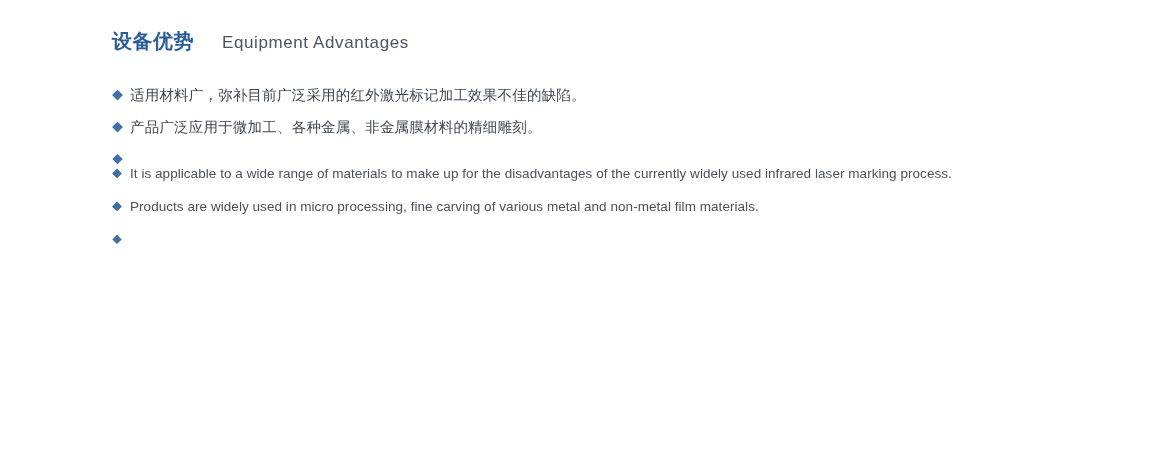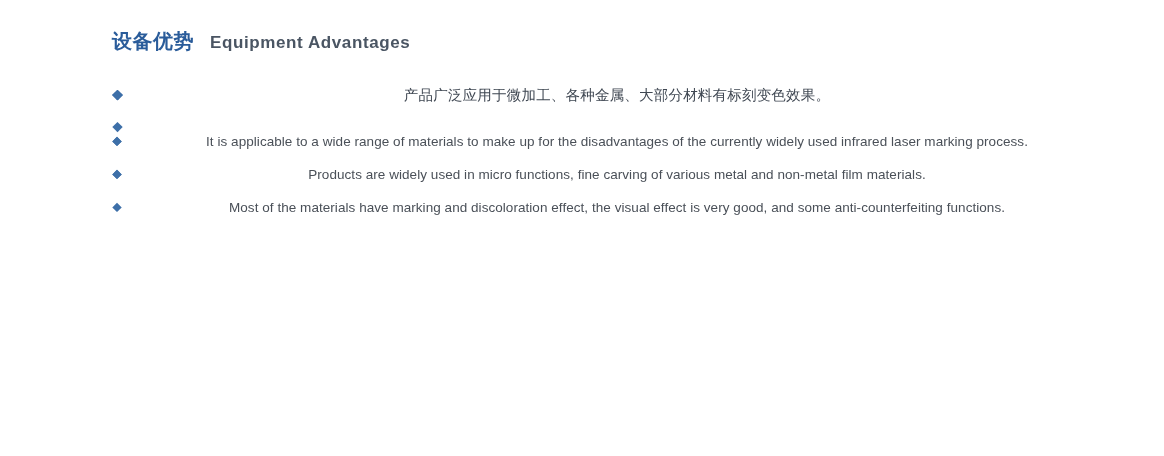--- a/index.html
+++ b/index.html
@@ -14,39 +14,38 @@
     font-family: "Liberation Sans", sans-serif;
     color: #3c4450;
     overflow: hidden;
   }
   .page {
     position: relative;
     width: 1164px;
     height: 456px;
     box-sizing: border-box;
     padding: 28px 60px 0 112px;
-    text-align: center;
   }
   .heading {
     display: flex;
     align-items: baseline;
     margin: 0 0 26px 0;
     white-space: nowrap;
   }
   .heading-cn {
     font-size: 20px;
     font-weight: bold;
     color: #2a5c9a;
     letter-spacing: 0.5px;
   }
   .heading-en {
     font-size: 17px;
-    font-weight: bold;
+    font-weight: normal;
     color: #4a5563;
-    margin-left: 16px;
+    margin-left: 28px;
     letter-spacing: 0.6px;
   }
   .list {
     list-style: none;
     margin: 0;
     padding: 0;
   }
   .list-cn {
     margin-bottom: 22px;
   }
@@ -90,47 +89,47 @@
     <span class="heading-cn">设备优势</span>
     <span class="heading-en">Equipment Advantages</span>
   </h2>
 
   <ul class="list list-cn">
     <li>
       <span class="bullet">◆</span>
     </li>
     <li>
       <span class="bullet">◆</span>
+      <span>适用材料广，弥补目前广泛采用的红外激光标记加工效果不佳的缺陷。</span>
     </li>
     <li>
       <span class="bullet">◆</span>
     </li>
     <li>
       <span class="bullet">◆</span>
-      <span>产品广泛应用于微加工、各种金属、大部分材料有标刻变色效果。</span>
+      <span>产品广泛应用于微加工、各种金属、非金属膜材料的精细雕刻。</span>
     </li>
     <li>
       <span class="bullet">◆</span>
     </li>
   </ul>
 
   <ul class="list list-en">
     <li>
       <span class="bullet">◆</span>
     </li>
     <li>
       <span class="bullet">◆</span>
       <span>It is applicable to a wide range of materials to make up for the disadvantages of the currently widely used infrared laser marking process.</span>
     </li>
     <li>
       <span class="bullet">◆</span>
     </li>
     <li>
       <span class="bullet">◆</span>
-      <span>Products are widely used in micro functions, fine carving of various metal and non-metal film materials.</span>
+      <span>Products are widely used in micro processing, fine carving of various metal and non-metal film materials.</span>
     </li>
     <li>
       <span class="bullet">◆</span>
-      <span>Most of the materials have marking and discoloration effect, the visual effect is very good, and some anti-counterfeiting functions.</span>
     </li>
   </ul>
 
 </div>
 
 </body></html>

